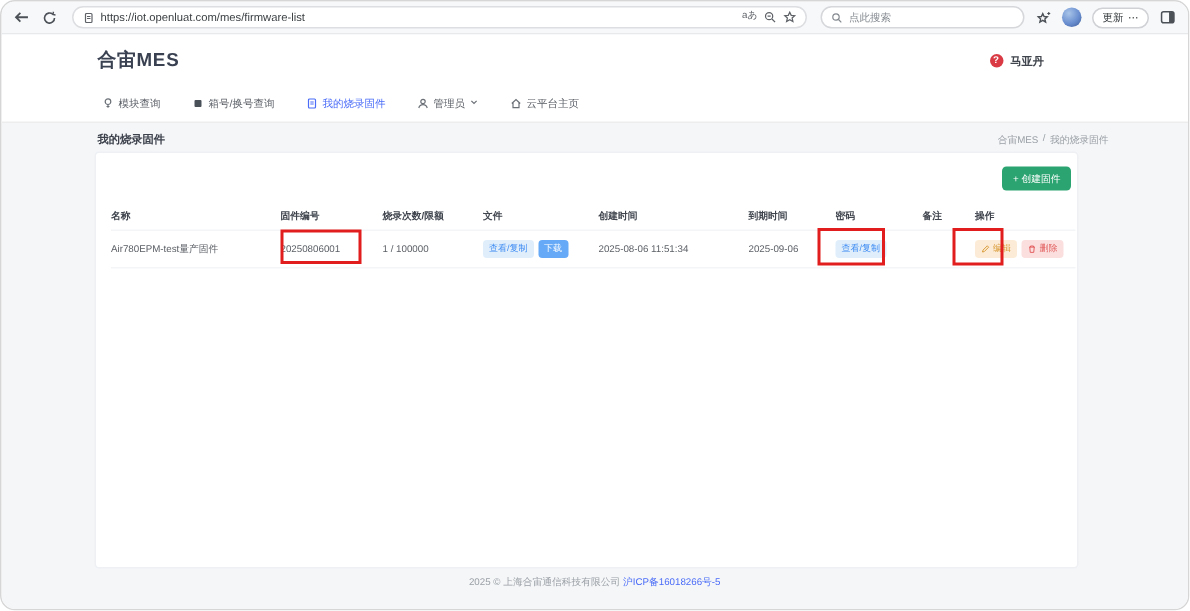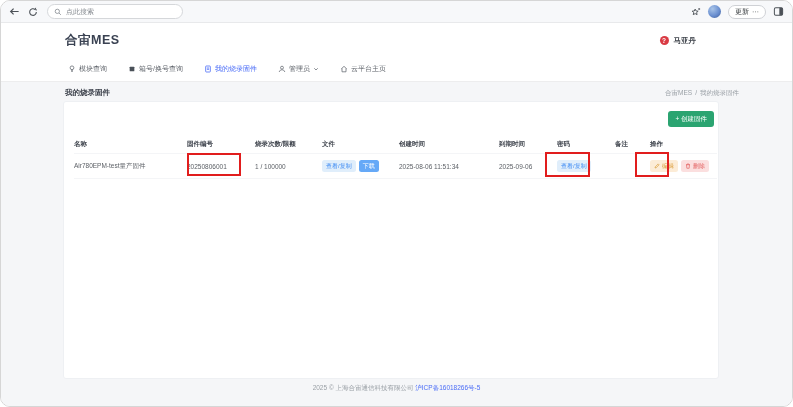--- a/index.html
+++ b/index.html
@@ -116,20 +116,41 @@
       <svg width="11" height="11" viewBox="0 0 12 12" fill="none" stroke="#4c5157" stroke-width="1.3">
           <path d="M10.5 6 H2 M5 2.8 L1.8 6 L5 9.2"></path>
         </svg>
     </span>
     <span class="nav-btn">
       <svg width="10" height="10" viewBox="0 0 12 12" fill="none" stroke="#4c5157" stroke-width="1.3">
           <path d="M10 6 A4 4 0 1 1 8.6 3"></path>
           <path d="M9.2 1 L8.7 3.2 L10.8 3.6" stroke-width="1.1"></path>
         </svg>
     </span>
+    <div class="urlbar">
+      <span>
+        <svg width="8" height="8" viewBox="0 0 12 12" fill="none" stroke="#5f6368" stroke-width="1.2">
+            <rect x="3" y="1.5" width="6.5" height="9" rx="1"></rect>
+            <path d="M4.5 4.5 h3.5 M4.5 6.5 h3.5"></path>
+          </svg>
+      </span>
+      <span class="url-text">https://iot.openluat.com/mes/firmware-list</span>
+      <span class="glyph-ico">aあ</span>
+      <span>
+        <svg width="9" height="9" viewBox="0 0 12 12" fill="none" stroke="#5f6368" stroke-width="1.1">
+            <circle cx="5" cy="5" r="3.2"></circle>
+            <path d="M7.5 7.5 L10.3 10.3 M3.6 5 h2.8"></path>
+          </svg>
+      </span>
+      <span>
+        <svg width="9" height="9" viewBox="0 0 12 12" fill="none" stroke="#5f6368" stroke-width="1.1">
+            <path d="M6 1.5 L7.3 4.3 L10.4 4.6 L8.1 6.7 L8.8 9.8 L6 8.2 L3.2 9.8 L3.9 6.7 L1.6 4.6 L4.7 4.3 Z"></path>
+          </svg>
+      </span>
+    </div>
     <div class="searchbar">
       <span>
         <svg width="8" height="8" viewBox="0 0 12 12" fill="none" stroke="#84898f" stroke-width="1.2">
             <circle cx="5" cy="5" r="3.2"></circle>
             <path d="M7.5 7.5 L10.3 10.3"></path>
           </svg>
       </span>
       <span class="search-text">点此搜索</span>
     </div>
     <div class="chrome-right">

